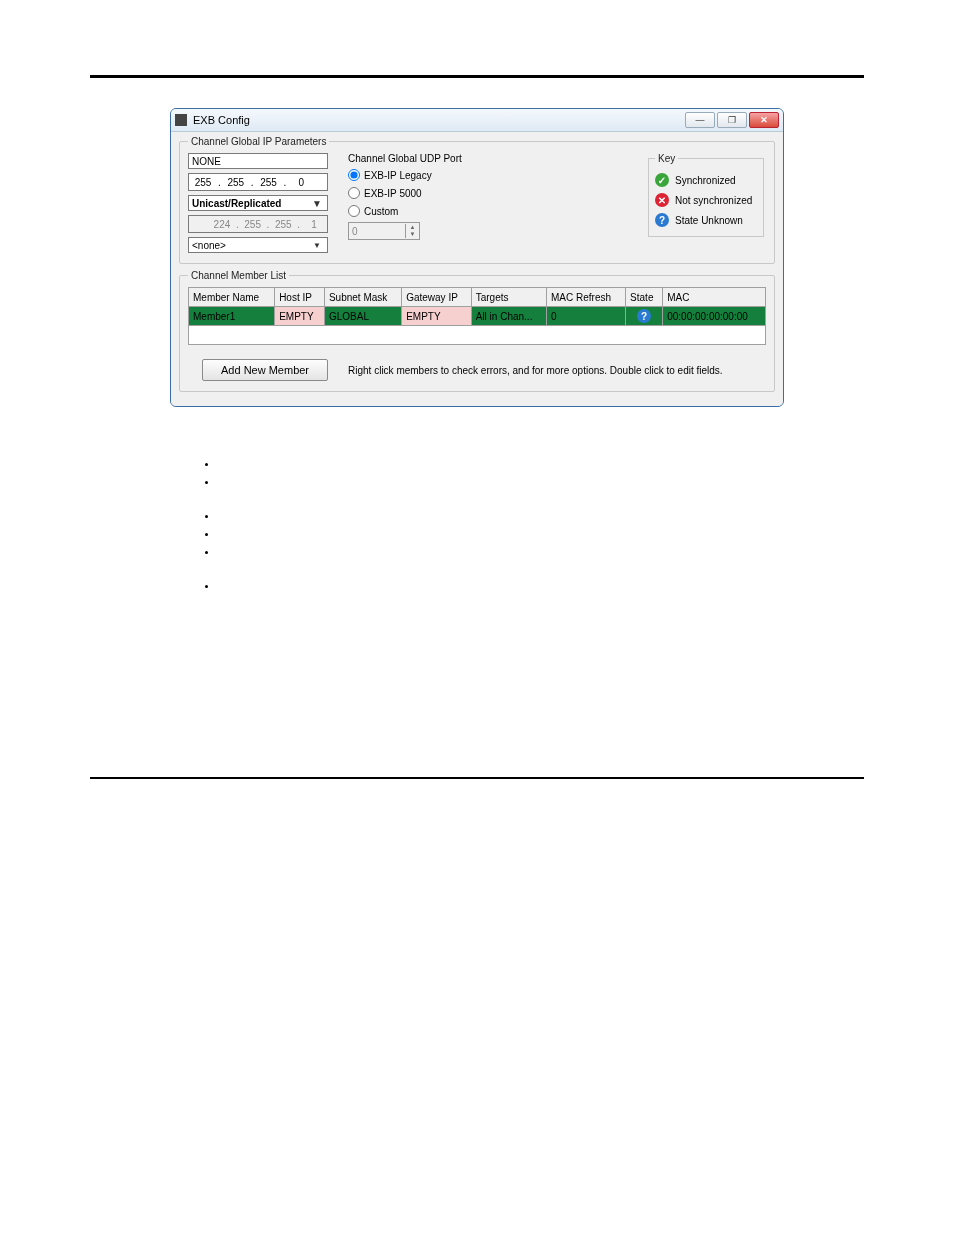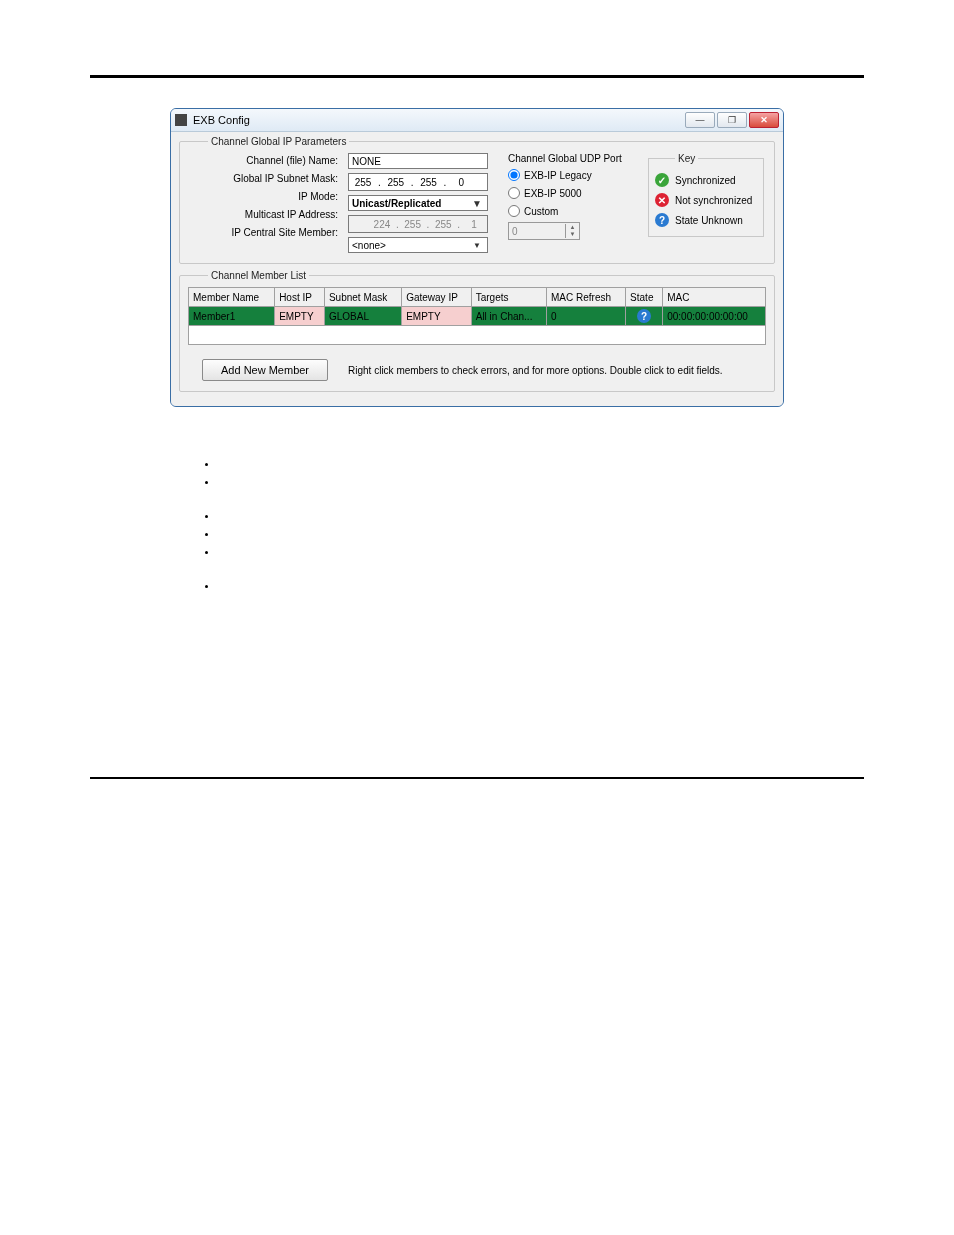--- a/index.html
+++ b/index.html
@@ -64,21 +64,21 @@
     padding: 4px 8px 8px 8px;
   }
   fieldset.gbox {
     border:1px solid #c8c8c8;
     border-radius: 2px;
     margin: 0 0 6px 0;
     padding: 6px 8px 10px 8px;
     background:#f0f0f0;
   }
   fieldset.gbox legend {
-    font-size: 10px; color:#222; padding:0 3px;margin-left:20px;
+    font-size: 10px; color:#222; padding:0 3px;
   }
   .params-row { display:flex; gap:10px; }
   .labels-col {
     display:flex; flex-direction:column; align-items:flex-end;
     gap:7px; padding-top:2px; width:150px;
   }
   .labels-col label { font-size:10px; white-space:nowrap; }
   .fields-col {
     display:flex; flex-direction:column; gap:4px; width:140px;
   }
@@ -180,27 +180,20 @@
         <div class="winbtn close">✕</div>
       </div>
     </div>
 
 
     <div class="client">
 
       <fieldset class="gbox">
         <legend>Channel Global IP Parameters</legend>
         <div class="params-row">
-          <div class="labels-col">
-            <label>Channel (file) Name:</label>
-            <label>Global IP Subnet Mask:</label>
-            <label>IP Mode:</label>
-            <label>Multicast IP Address:</label>
-            <label>IP Central Site Member:</label>
-          </div>
           <div class="fields-col">
             <input class="textbox" value="NONE" style="">
             <div class="ipbox">
               <span class="oct">255</span>
                 <span class="dot">.</span>
               <span class="oct">255</span>
                 <span class="dot">.</span>
               <span class="oct">255</span>
                 <span class="dot">.</span>
               <span class="oct">0</span>

